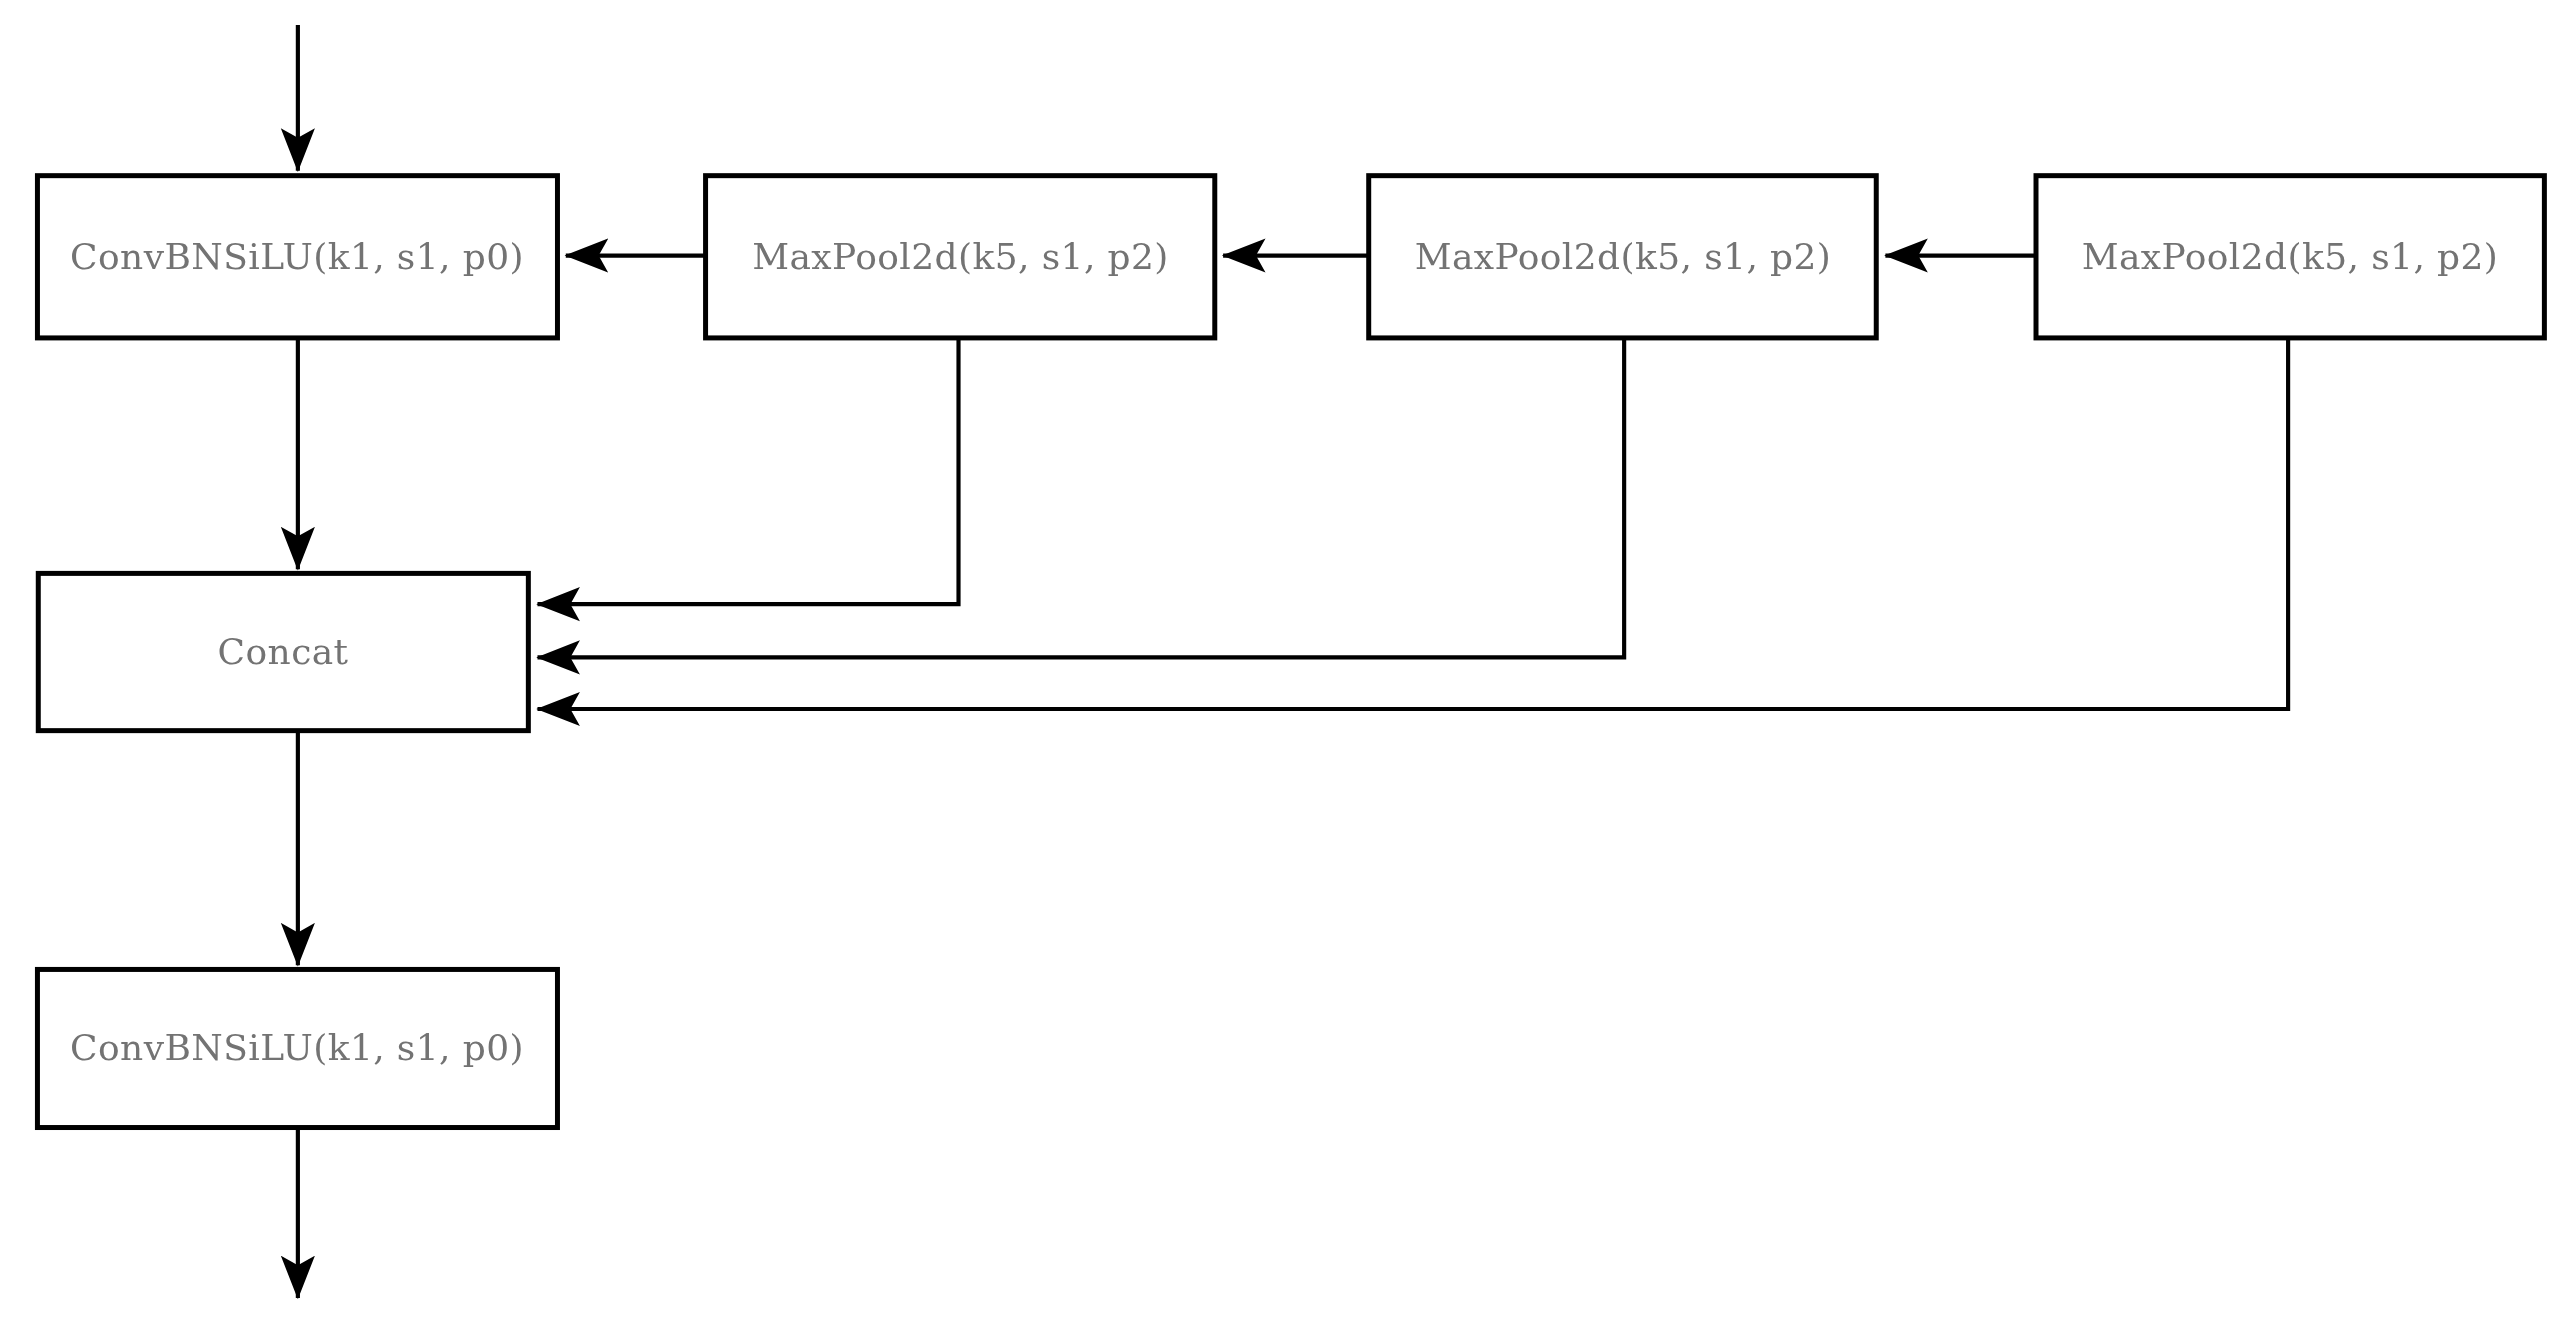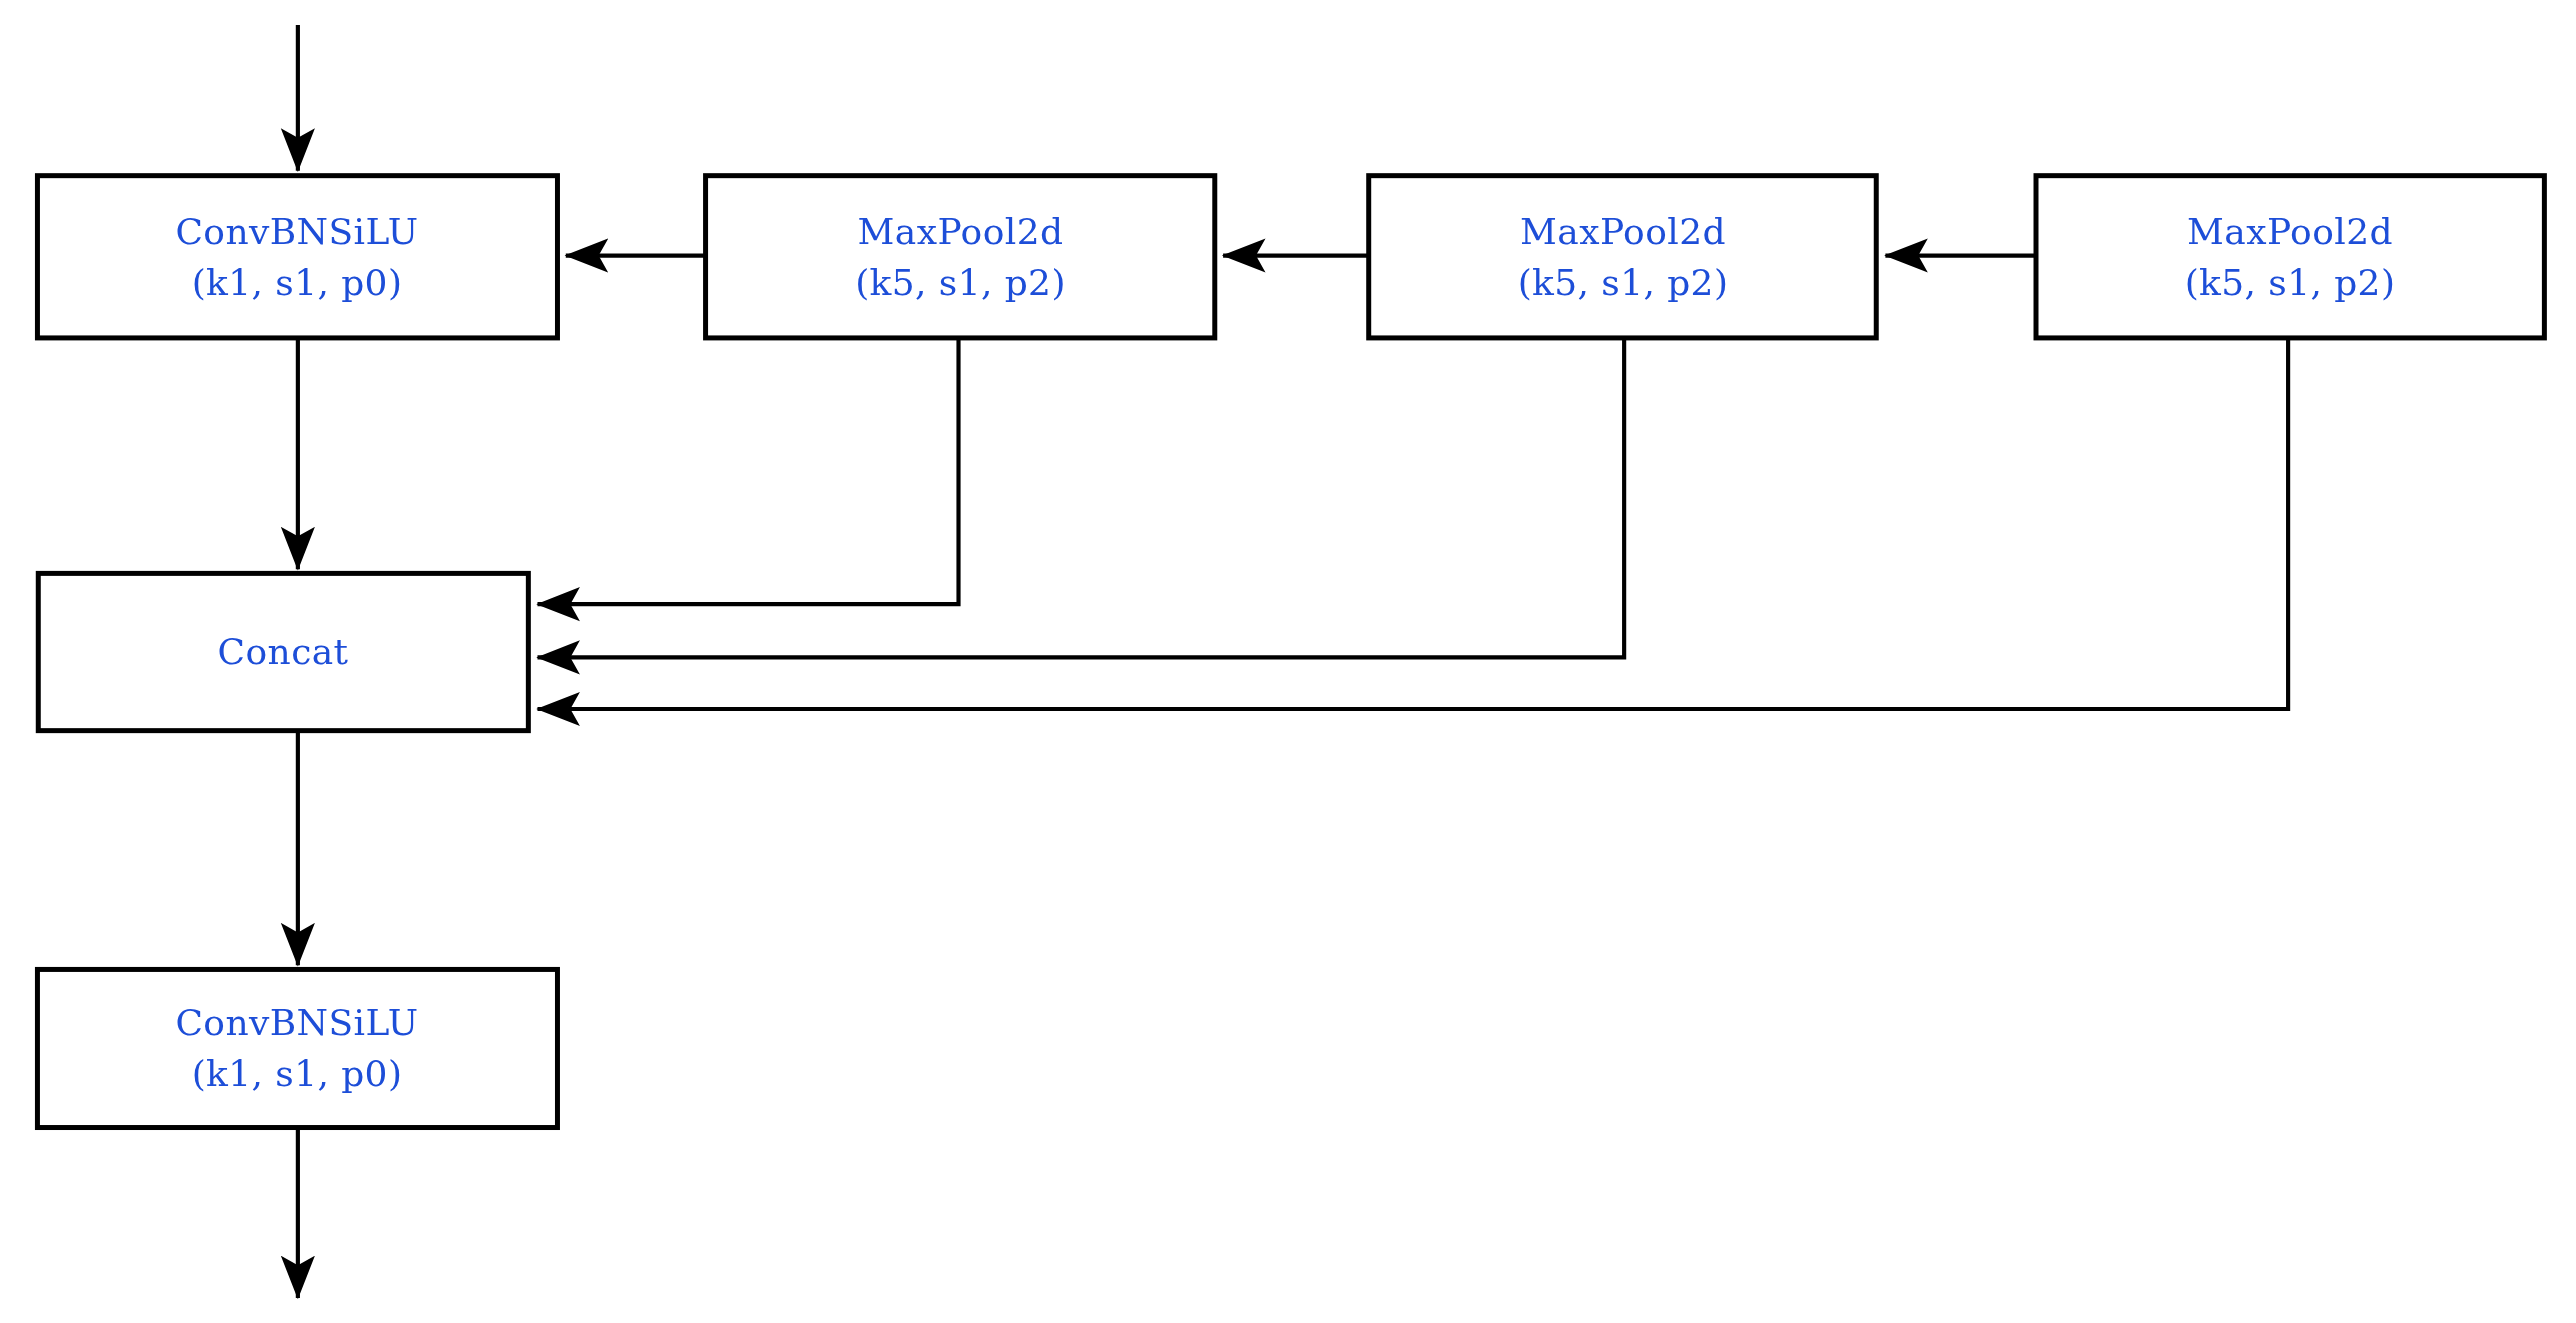--- a/index.html
+++ b/index.html
@@ -21,26 +21,26 @@
   #diagram-svg {
     position: absolute;
     left: 0;
     top: 0;
     width: 2576px;
     height: 1324px;
   }
   .node-label {
     position: absolute;
     display: flex;
-    flex-direction: column;
+    flex-direction: row;
     align-items: center;
     justify-content: center;
     text-align: center;
     font-family: "DejaVu Serif", serif;
-    color: #1d4ed8;
+    color: #737373;
     pointer-events: none;
     line-height: 1.42;
     letter-spacing: 0.4px;
   }
   .node-label .line1 { display: block; }
   .node-label .line2 { display: block; }
   .lbl-big { font-size: 36px; }
   .lbl-single { font-size: 36px; }
 </style>
 </head>

